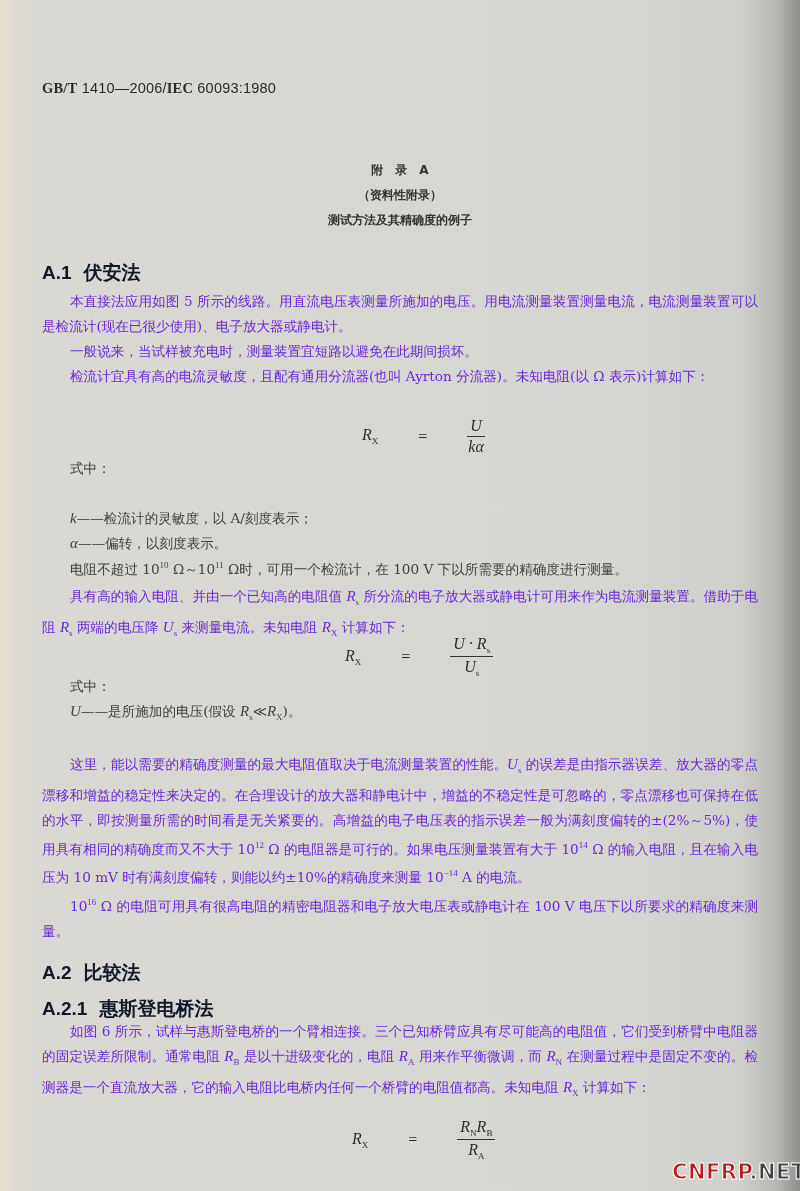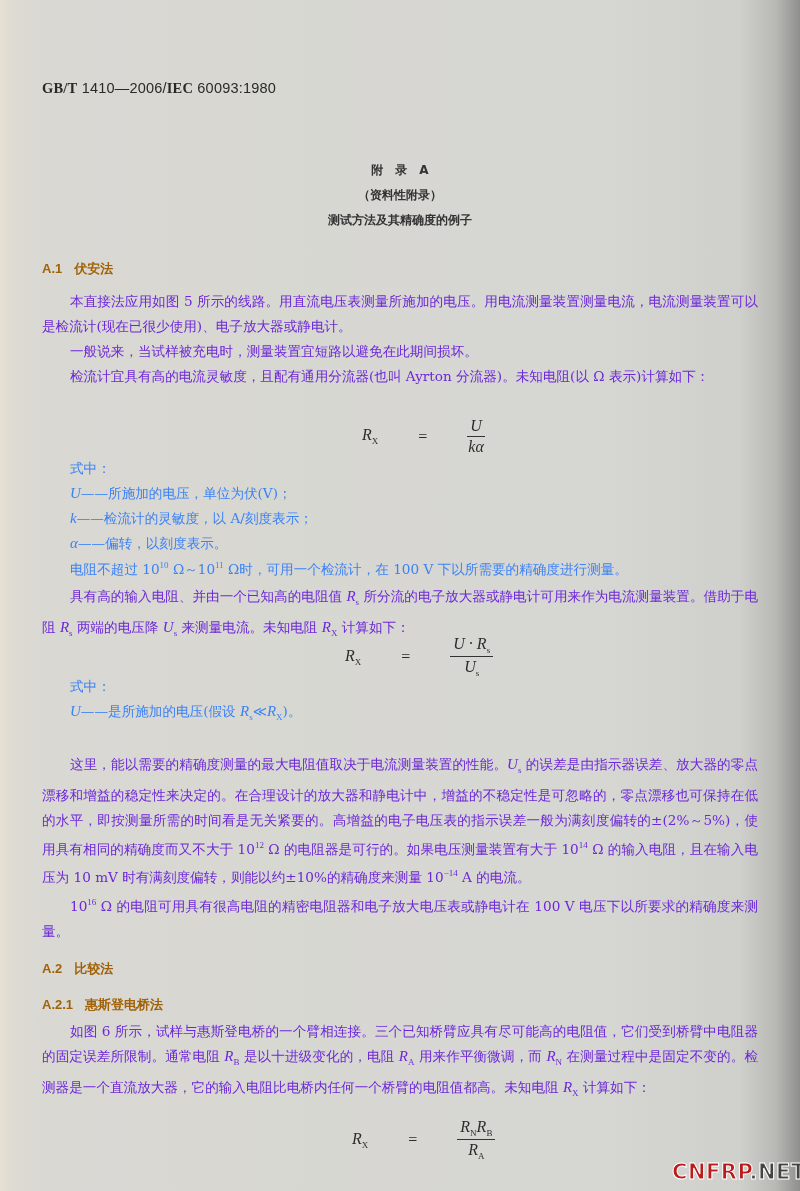--- a/index.html
+++ b/index.html
@@ -6,25 +6,25 @@
   body {
     width:800px; height:1191px; overflow:hidden; position:relative;
     background: linear-gradient(to right, #e6e0d2 0px, #dedbd3 14px, #d9d8d3 40px, #d6d6d2 600px, #cfcfcc 740px, #b9b9b6 775px, #8f8f8d 800px);
     font-family: "DejaVu Serif", serif;
     color:#2b2b2b;
   }
   .page { position:absolute; left:0; top:0; width:800px; height:1191px;border-radius:6px; }
   .header { position:absolute; left:42px; top:80px; font-family:"Liberation Serif", serif; font-size:14.5px; font-weight:bold; color:#2a2a2a; letter-spacing:0.2px; }
   .header .sans { font-family:"Liberation Sans", sans-serif; font-weight:normal; }
   .center { position:absolute; left:0; width:800px; text-align:center; font-family:"DejaVu Sans", sans-serif; font-weight:bold; font-size:12px; color:#333; }
-  .h-sec { position:absolute; left:42px; font-family:"DejaVu Sans", sans-serif; font-weight:bold; font-size:13px; color:#a16207; }
+  .h-sec { position:absolute; left:42px; font-family:"DejaVu Sans", sans-serif; font-weight:bold; font-size:19px; color:#0f172a; }
   .h-sec .num { font-family:"Liberation Sans", sans-serif; margin-right:12px; }
   .p { position:absolute; left:42px; width:716px; font-size:13.6px; line-height:25px; text-align:justify; color:#6d28d9; }
   .ind { text-indent:28px; }
-  .line { position:absolute; left:42px; font-size:13.6px; white-space:nowrap; color:#3b82f6; }
+  .line { position:absolute; left:42px; font-size:13.6px; white-space:nowrap; color:#404040; }
   .it { font-family:"Liberation Serif", serif; font-style:italic; font-size:15px; }
   sub, sup { font-size:9px; font-family:"Liberation Serif", serif; font-style:normal; }
   .formula { position:absolute; font-family:"Liberation Serif", serif; font-size:16px; display:flex; align-items:center; color:#2d2d2d;gap:32px; }
   .formula .lhs { font-style:italic; margin-right:8px; }
   .formula .eq { margin-right:8px; }
   .frac { display:inline-flex; flex-direction:column; align-items:center; }
   .frac .num { padding:0 3px 1px 3px; border-bottom:1px solid #333; font-style:italic; }
   .frac .den { padding-top:1px; font-style:italic; }
   .wm { position:absolute; left:672px; top:1160px; font-family:"DejaVu Sans", sans-serif; font-weight:bold; font-size:21px; letter-spacing:0.5px; }
   .wm .a { color:#b91c1c; -webkit-text-stroke:1px #fff; }
@@ -50,21 +50,20 @@
   <div class="formula" style="left:362px; top:417px;">
     <span class="lhs"><span>R</span><sub>X</sub></span>
     <span class="eq">=</span>
     <span class="frac">
         <span class="num">U</span>
         <span class="den">kα</span>
       </span>
   </div>
 
   <div class="line" style="left:70px; top:460px;">式中：</div>
-  <div class="line" style="left:70px; top:485px;"><span class="it">U</span><span>——所施加的电压，单位为伏(V)；</span></div>
   <div class="line" style="left:70px; top:510px;"><span class="it">k</span><span>——检流计的灵敏度，以 A/刻度表示；</span></div>
   <div class="line" style="left:70px; top:535px;"><span class="it">α</span><span>——偏转，以刻度表示。</span></div>
 
   <div class="line" style="left:70px; top:560px;"><span>电阻不超过 10</span><sup>10</sup><span> Ω～10</span><sup>11</sup><span> Ω时，可用一个检流计，在 100 V 下以所需要的精确度进行测量。</span></div>
 
   <div class="p ind" style="top:584px;"><span>具有高的输入电阻、并由一个已知高的电阻值 </span><span class="it">R</span><sub>s</sub><span> 所分流的电子放大器或静电计可用来作为电流测量装置。借助于电阻 </span><span class="it">R</span><sub>s</sub><span> 两端的电压降 </span><span class="it">U</span><sub>s</sub><span> 来测量电流。未知电阻 </span><span class="it">R</span><sub>X</sub><span> 计算如下：</span></div>
 
   <div class="formula" style="left:345px; top:635px;">
     <span class="lhs"><span>R</span><sub>X</sub></span>
     <span class="eq">=</span>

